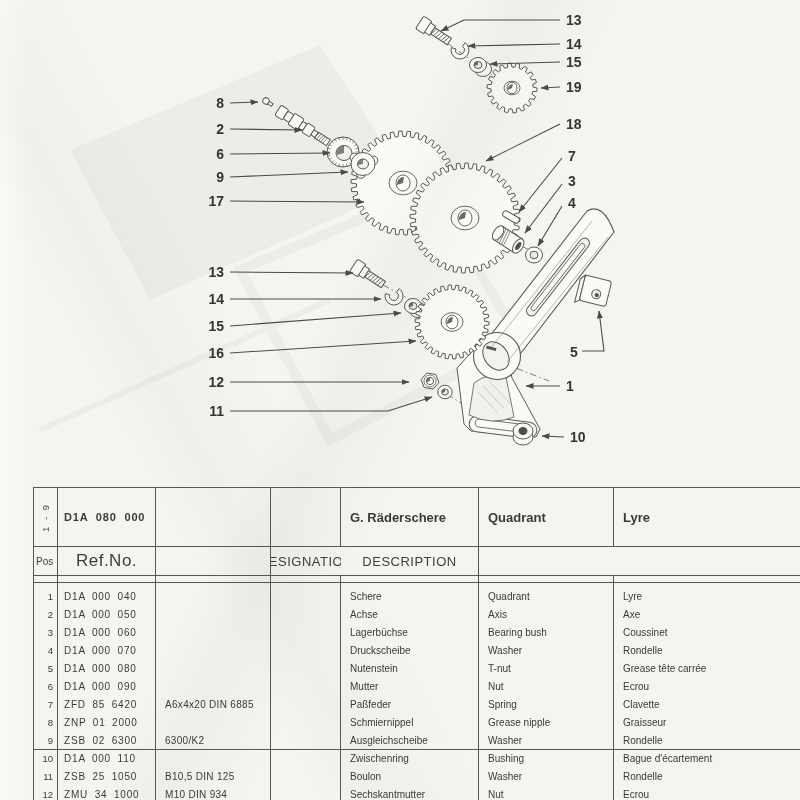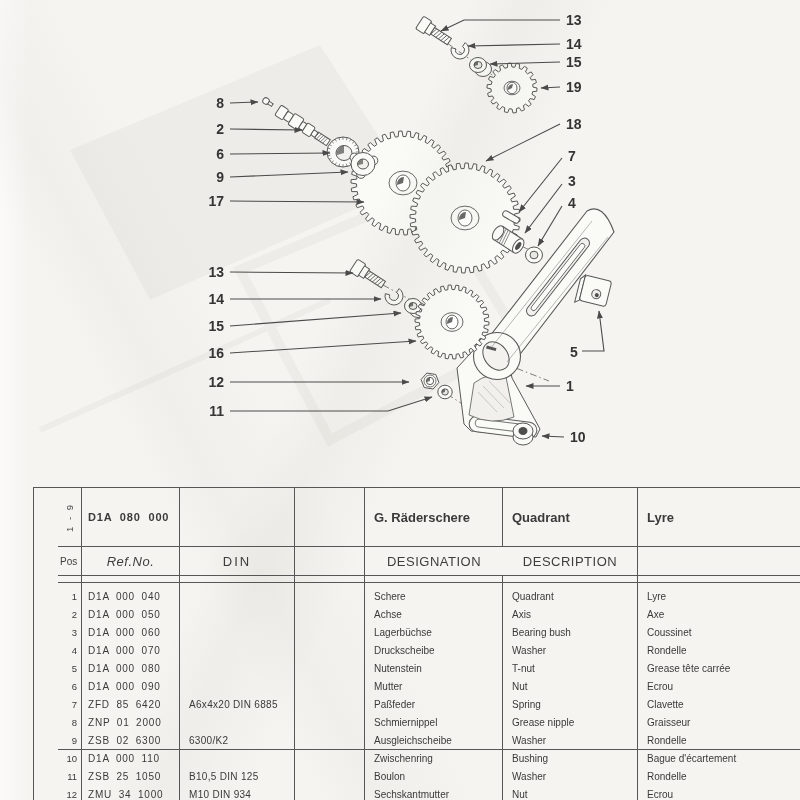--- a/index.html
+++ b/index.html
@@ -10,35 +10,35 @@
   #diagram{position:absolute;left:0;top:0;}
   .callout{font:bold 14px "Liberation Sans",sans-serif;fill:#343434;}
   .ghost{position:absolute;inset:0;pointer-events:none;
     background:
       linear-gradient(115deg,transparent 40%,rgba(115,115,95,.05) 45%,transparent 53%),
       linear-gradient(62deg,transparent 26%,rgba(115,115,95,.04) 31%,transparent 40%);}
   
   :root{--ln:#565656;}
   .tbl{position:absolute;left:33px;top:487px;width:767px;height:313px;
     border-top:1px solid var(--ln);border-left:1px solid var(--ln);
-    color:#3a3a3a;overflow:hidden;box-sizing:border-box;padding-left:24px;}
+    color:#3a3a3a;overflow:hidden;box-sizing:border-box;}
   .band,.trow{display:grid;grid-template-columns:24px 98px 115px 70px 138px 135px 1fr;}
   .band > .c,.trow > .c{border-right:1px solid var(--ln);box-sizing:border-box;
     display:flex;align-items:center;overflow:hidden;white-space:nowrap;}
   .band > .c.last,.trow > .c.last{border-right:none;}
   .band1{height:58px;border-bottom:1px solid var(--ln);}
   .band2{height:28px;border-bottom:1px solid var(--ln);}
   .gap{height:6px;border-bottom:1px solid var(--ln);}
   .p-range{justify-content:center;}
   .p-range span{transform:rotate(-90deg);font-size:9.5px;letter-spacing:2px;color:#464646;}
   .p-ref{padding-left:6px;font-weight:bold;font-size:11px;letter-spacing:.8px;word-spacing:4px;}
   .p-name{padding-left:9px;font-weight:bold;font-size:13px;}
   .hdr{justify-content:center;font-size:13px;letter-spacing:.5px;color:#3d3d3d;}
   .hdr.h-pos{font-size:10px;letter-spacing:0;justify-content:flex-start;padding-left:2px;}
-  .hdr.h-ref{font-size:13px;font-style:italic;}
+  .hdr.h-ref{font-size:17px;}
   .hdr.h-din{letter-spacing:2px;}
   .trow{height:17.9px;font-size:10px;}
   .trow.padrow{height:5px;}
   .trow.sep{border-bottom:1px solid var(--ln);}
   .c-pos{justify-content:flex-end;padding-right:4px;font-size:9.5px;}
   .c-ref{padding-left:6px;letter-spacing:.8px;word-spacing:3px;}
   .c-din{padding-left:9px;letter-spacing:.3px;}
   .c-de,.c-en,.c-fr{padding-left:9px;}
 </style>
 </head>
@@ -304,21 +304,20 @@
       <div class="c p-ref">D1A 080 000</div>
       <div class="c"></div>
       <div class="c"></div>
       <div class="c p-name">G. Räderschere</div>
       <div class="c p-name">Quadrant</div>
       <div class="c p-name last">Lyre</div>
     </div>
     <div class="band band2">
       <div class="c hdr h-pos">Pos</div>
       <div class="c hdr h-ref">Ref.No.</div>
-      <div class="c hdr h-din">DIN</div>
       <div class="c hdr"></div>
       <div class="c hdr last">DESIGNATION</div>
       <div class="c hdr">DESCRIPTION</div>
     </div>
     <div class="band gap">
       <div class="c"></div>
         <div class="c"></div>
         <div class="c"></div>
         <div class="c"></div>
       <div class="c"></div>

